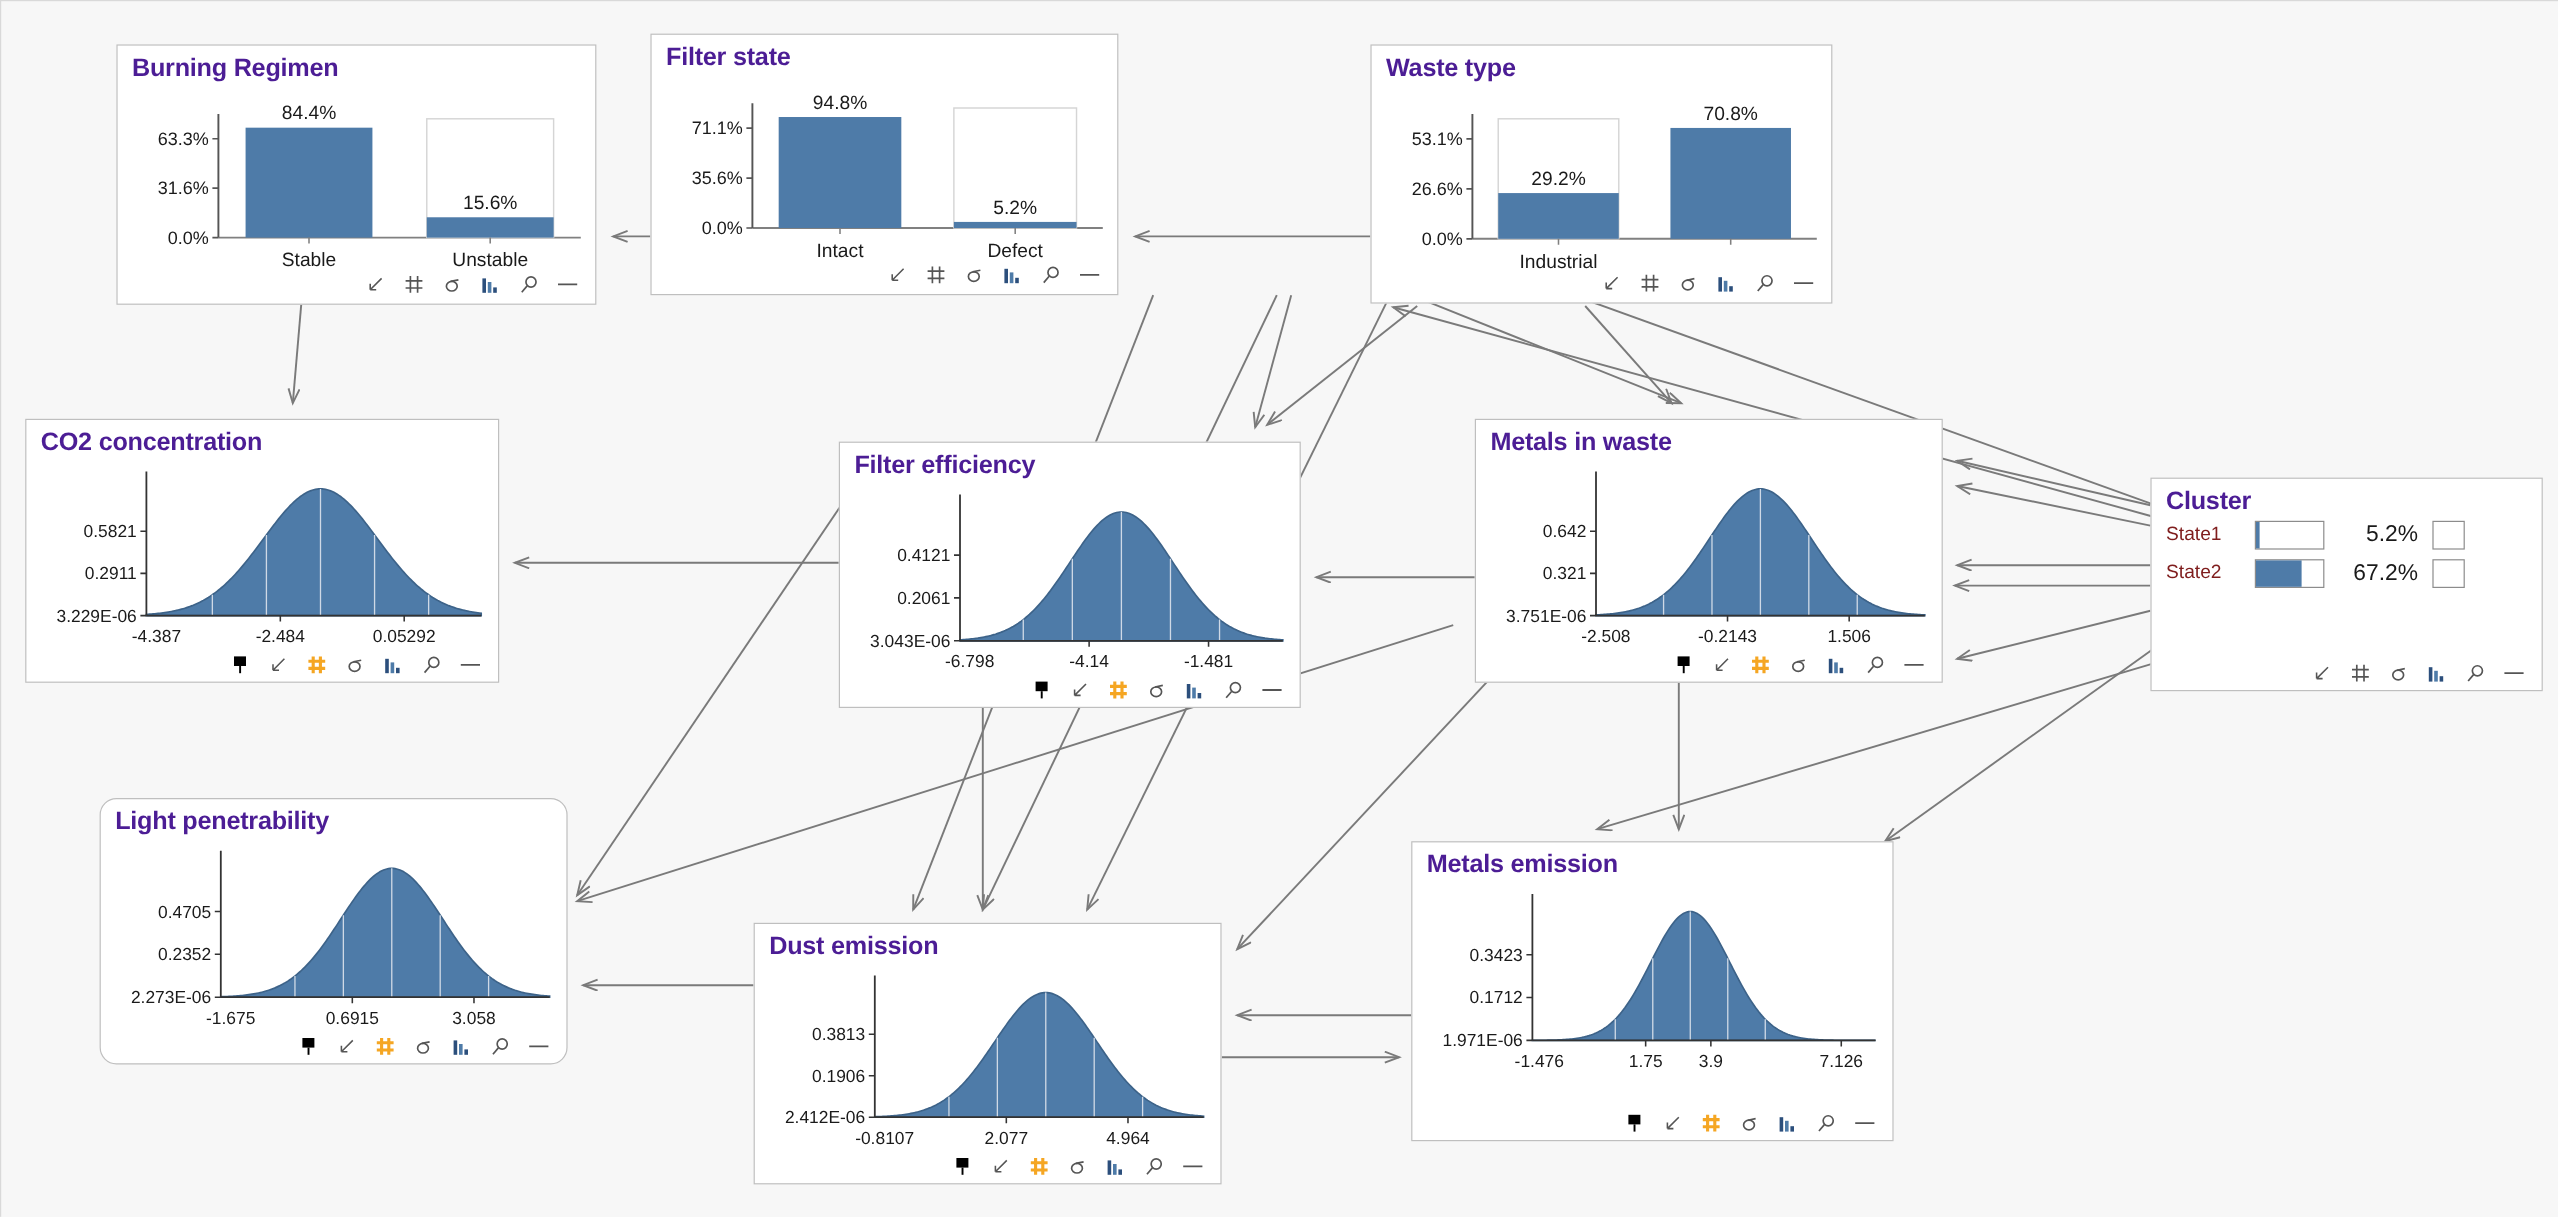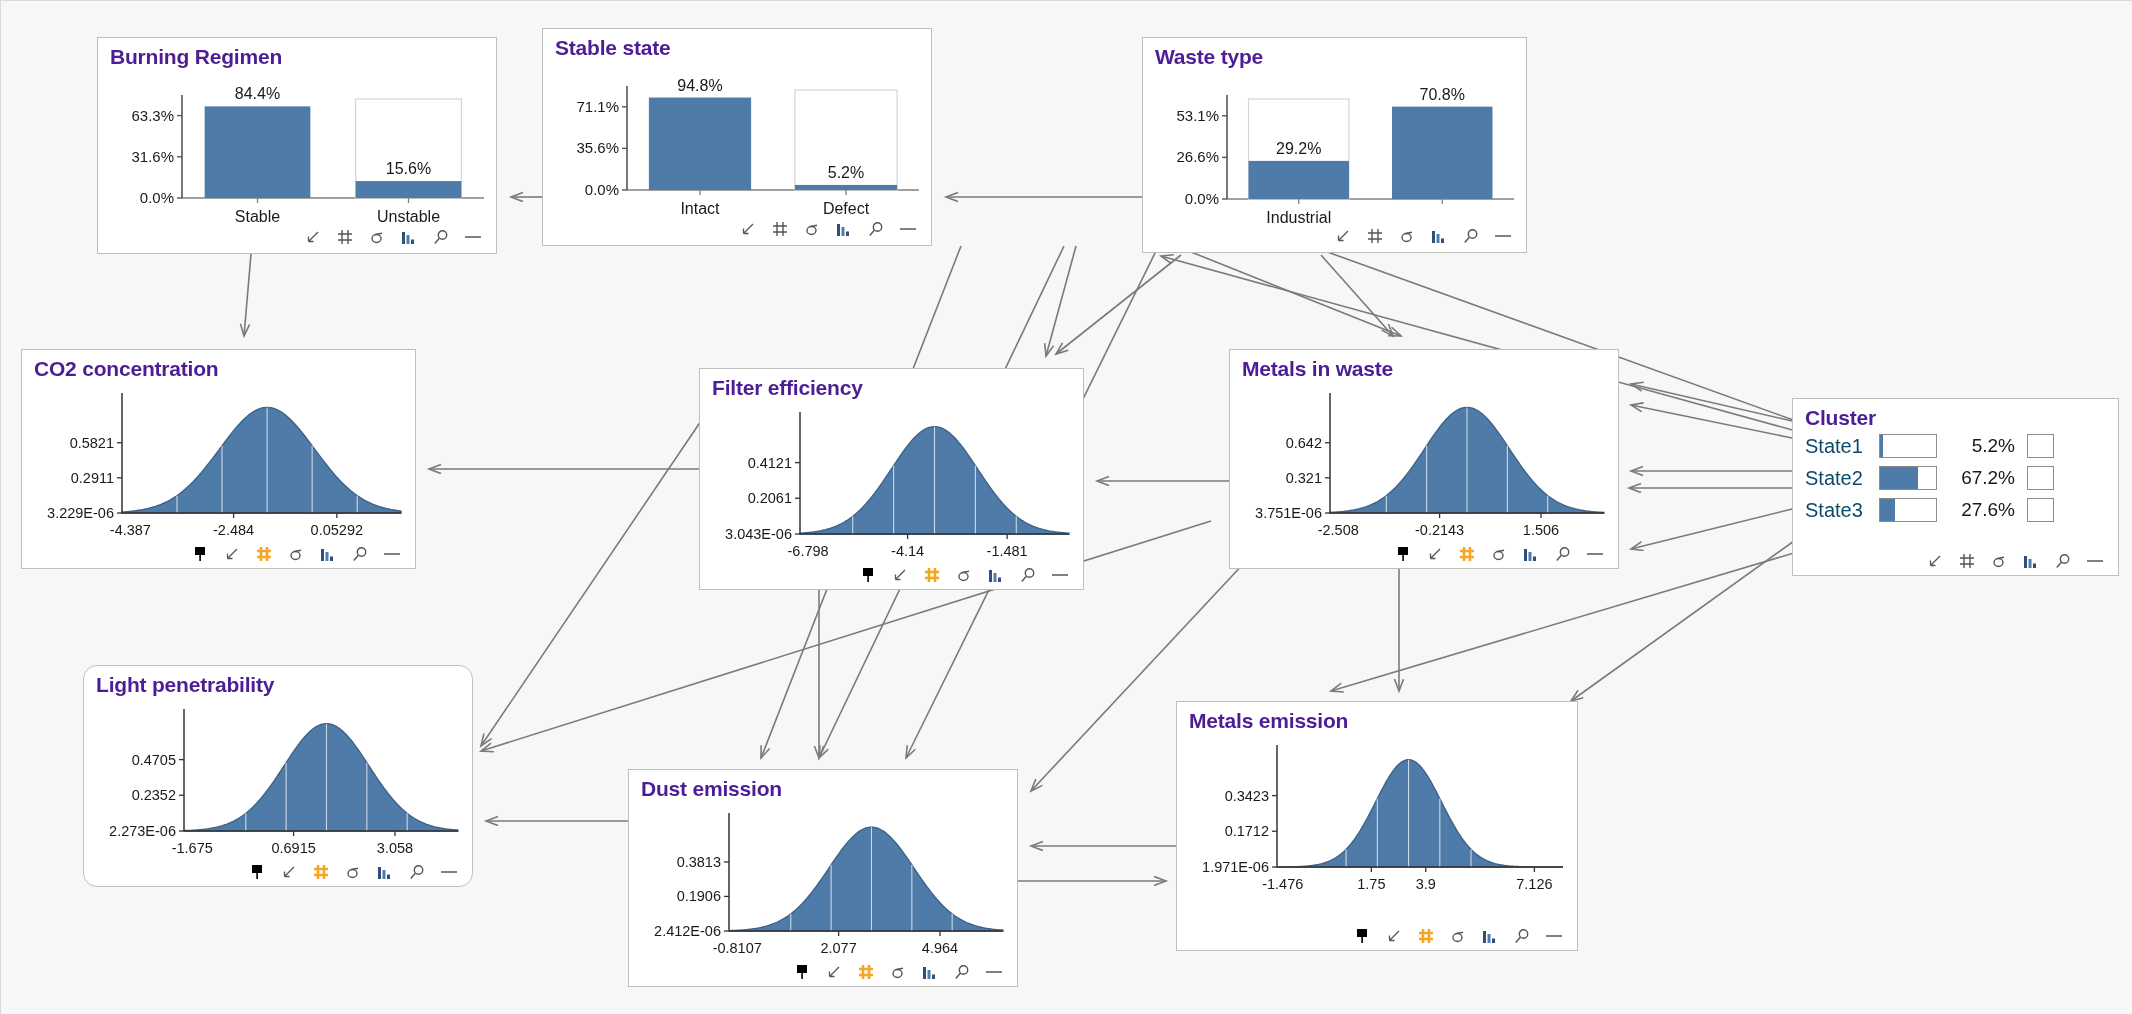--- a/index.html
+++ b/index.html
@@ -43,21 +43,21 @@
     line-height:1;
   }
   .tb-ico svg{display:block;}
   .axis-txt{font-family:"Liberation Sans", sans-serif;font-size:15px;fill:#1a1a1a;}
   .axis-txt-sm{font-family:"Liberation Sans", sans-serif;font-size:14.5px;fill:#1a1a1a;}
   .bar-lbl{font-family:"Liberation Sans", sans-serif;font-size:16px;fill:#1a1a1a;}
   .cat-lbl{font-family:"Liberation Sans", sans-serif;font-size:16px;fill:#1a1a1a;}
 
   
   .cl-row{display:flex;align-items:center;height:32px;padding-left:12px;}
-  .cl-name{font-size:20px;color:#0c4a6e;width:74px;}
+  .cl-name{font-size:16px;color:#7f1d1d;width:74px;}
   .cl-bar-out{
     width:58px;height:24px;border:1px solid #8c8c8c;background:#fff;
     box-sizing:border-box;position:relative;margin-right:6px;
   }
   .cl-bar-in{position:absolute;left:0;top:0;bottom:0;background:#4e7ba8;}
   .cl-pct{font-size:19px;color:#1a1a1a;width:72px;text-align:right;margin-right:12px;}
   .cl-chk{width:27px;height:24px;border:1px solid #8c8c8c;background:#fff;box-sizing:border-box;}
 </style>
 </head>
 <body>
@@ -179,21 +179,21 @@
           </svg>
         </span>
         <span class="tb-ico">
           <svg width="18" height="6" viewBox="0 0 18 6">
             <path d="M1,3 L17,3" stroke="#555" stroke-width="1.5"></path>
           </svg>
         </span>
       </div>
     </div>
     <div class="node" style="left: 541px; top: 27px; width: 390px; height: 218px;">
-      <div class="node-title">Stable state</div>
+      <div class="node-title">Filter state</div>
       <div class="plot">
         <svg width="388" height="168">
           <path d="M84,130 L376,130" stroke="#808080" stroke-width="1.6"></path>
           <path d="M84,26 L84,130" stroke="#555" stroke-width="1.6"></path>
           <text x="76" y="51.8" text-anchor="end" class="axis-txt">71.1%</text>
           <path d="M79,46.8 L84,46.8" stroke="#555" stroke-width="1.4"></path>
           <text x="76" y="93.4" text-anchor="end" class="axis-txt">35.6%</text>
           <path d="M79,88.4 L84,88.4" stroke="#555" stroke-width="1.4"></path>
           <text x="76" y="135" text-anchor="end" class="axis-txt">0.0%</text>
           <path d="M79,130 L84,130" stroke="#555" stroke-width="1.4"></path>
@@ -727,28 +727,20 @@
         <span class="cl-chk"></span>
       </div>
       <div class="cl-row">
         <span class="cl-name">State2</span>
         <span class="cl-bar-out">
           <span class="cl-bar-in" style="width: 37.632px;"></span>
         </span>
         <span class="cl-pct">67.2%</span>
         <span class="cl-chk"></span>
       </div>
-      <div class="cl-row">
-        <span class="cl-name">State3</span>
-        <span class="cl-bar-out">
-          <span class="cl-bar-in" style="width: 15.456px;"></span>
-        </span>
-        <span class="cl-pct">27.6%</span>
-        <span class="cl-chk"></span>
-      </div>
       <div class="toolbar" style="right: 12px; bottom: 4px;">
         <span class="tb-ico">
           <svg width="16" height="16" viewBox="0 0 16 16">
             <path d="M13,3 L3.5,12.5 M3.5,12.5 L3.5,7.5 M3.5,12.5 L8.5,12.5" fill="none" stroke="#555" stroke-width="1.3"></path>
           </svg>
         </span>
         <span class="tb-ico">
           <svg width="18" height="18" viewBox="0 0 18 18">
             <path d="M6,2 L6,16 M12,2 L12,16 M2,6 L16,6 M2,12 L16,12" fill="none" stroke="#555" stroke-width="1.4"></path>
           </svg>

